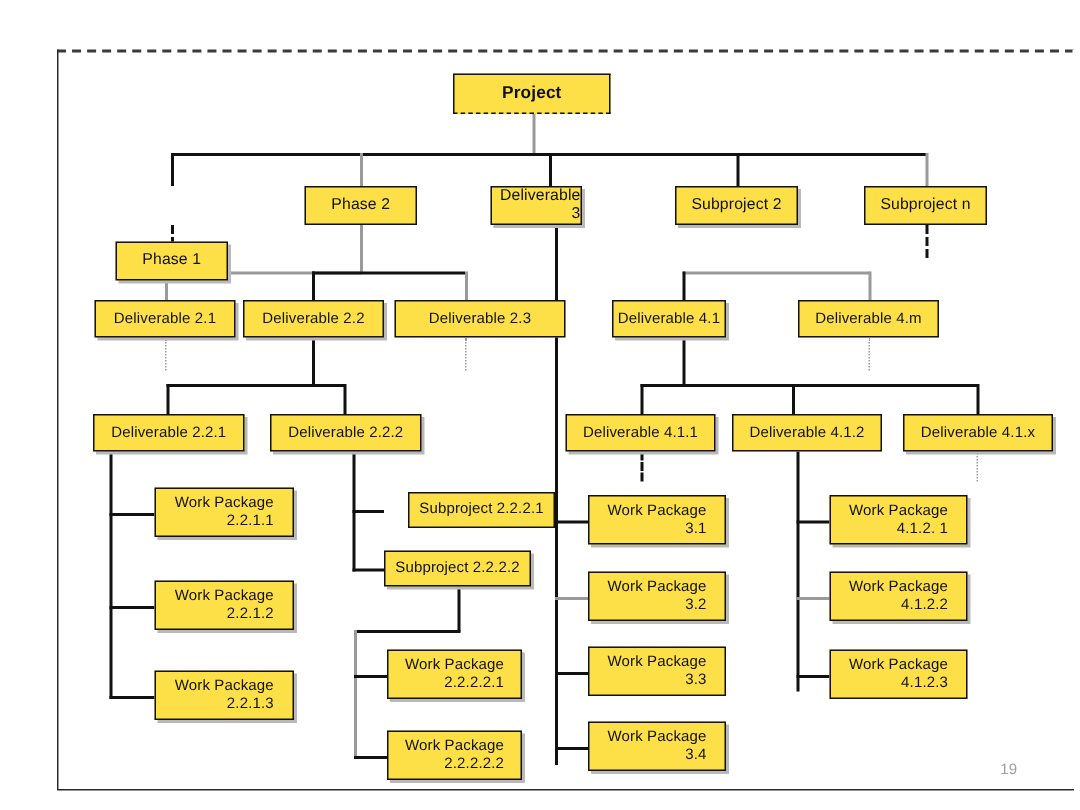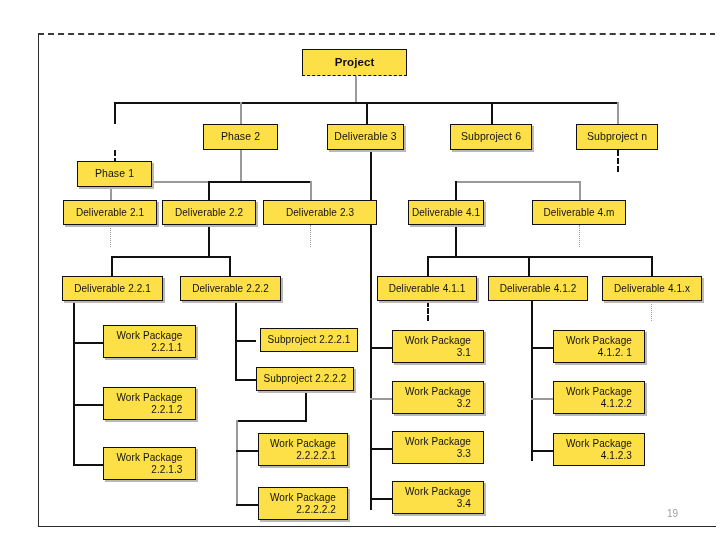--- a/index.html
+++ b/index.html
@@ -174,22 +174,22 @@
 
   <div class="ln v" style="left:531px; top:301px; height:160px;"></div>
   <div class="ln h" style="left:531px; top:347px; width:22px;"></div>
   <div class="ln h thin" style="left:531px; top:398px; width:22px;"></div>
   <div class="ln h" style="left:531px; top:450px; width:22px;"></div>
 
   <div class="node root" style="left:302px; top:49px; width:105px; height:27px;">Project</div>
 
   <div class="node lvl1 shadowed" style="left:77px; top:124px; width:75px; height:26px;margin-top:37px;">Phase 1</div>
   <div class="node lvl1" style="left:203px; top:124px; width:75px; height:26px;">Phase 2</div>
-  <div class="node lvl1 shadowed" style="left:327px; top:124px; width:77px; height:26px;">Deliverable 3</div>
-  <div class="node lvl1 shadowed" style="left:450px; top:124px; width:82px; height:26px;">Subproject 6</div>
+  <div class="node lvl1 shadowed" style="left:327px; top:124px; width:61px; height:26px;">Deliverable 3</div>
+  <div class="node lvl1 shadowed" style="left:450px; top:124px; width:82px; height:26px;">Subproject 2</div>
   <div class="node lvl1" style="left:576px; top:124px; width:82px; height:26px;">Subproject n</div>
 
   <div class="node lvl2 shadowed" style="left:63px; top:200px; width:94px; height:25px;">Deliverable 2.1</div>
   <div class="node lvl2 shadowed" style="left:162px; top:200px; width:94px; height:25px;">Deliverable 2.2</div>
   <div class="node lvl2" style="left:263px; top:200px; width:114px; height:25px;">Deliverable 2.3</div>
   <div class="node lvl2 shadowed" style="left:408px; top:200px; width:76px; height:25px;">Deliverable 4.1</div>
   <div class="node lvl2" style="left:532px; top:200px; width:94px; height:25px;">Deliverable 4.m</div>
 
   <div class="node lvl3 shadowed" style="left:62px; top:276px; width:101px; height:25px;">Deliverable 2.2.1</div>
   <div class="node lvl3 shadowed" style="left:180px; top:276px; width:101px; height:25px;">Deliverable 2.2.2</div>
@@ -197,21 +197,21 @@
   <div class="node lvl3" style="left:488px; top:276px; width:100px; height:25px;">Deliverable 4.1.2</div>
   <div class="node lvl3 shadowed" style="left:602px; top:276px; width:100px; height:25px;">Deliverable 4.1.x</div>
 
   <div class="node leaf shadowed" style="left:103px; top:325px; width:93px; height:33px;">Work Package
 2.2.1.1</div>
   <div class="node leaf shadowed" style="left:103px; top:387px; width:93px; height:33px;">Work Package
 2.2.1.2</div>
   <div class="node leaf shadowed" style="left:103px; top:447px; width:93px; height:33px;">Work Package
 2.2.1.3</div>
 
-  <div class="node leaf" style="left:260px; top:328px; width:98px; height:24px;">Subproject 2.2.2.1</div>
+  <div class="node leaf" style="left:272px; top:328px; width:98px; height:24px;">Subproject 2.2.2.1</div>
   <div class="node leaf shadowed" style="left:256px; top:367px; width:98px; height:24px;">Subproject 2.2.2.2</div>
 
   <div class="node leaf shadowed" style="left:258px; top:433px; width:90px; height:33px;">Work Package
 2.2.2.2.1</div>
   <div class="node leaf shadowed" style="left:258px; top:487px; width:90px; height:33px;">Work Package
 2.2.2.2.2</div>
 
   <div class="node leaf shadowed" style="left:392px; top:330px; width:92px; height:33px;">Work Package
 3.1</div>
   <div class="node leaf shadowed" style="left:392px; top:381px; width:92px; height:33px;">Work Package

